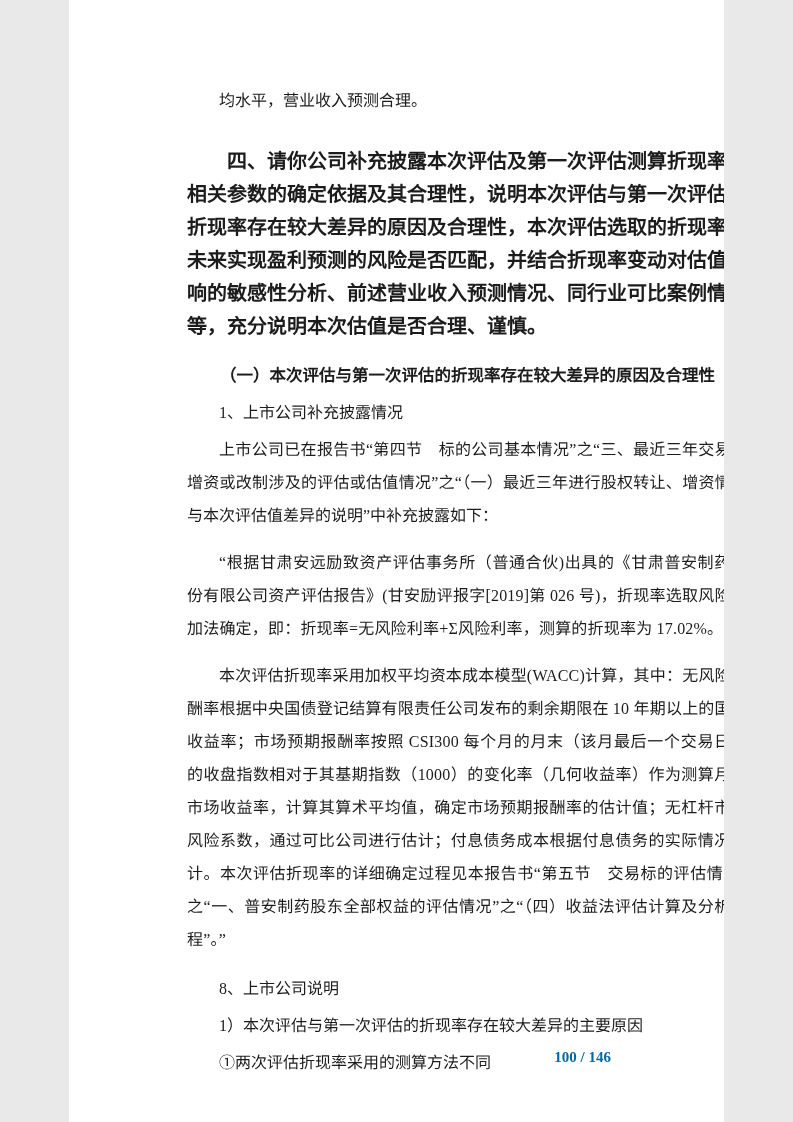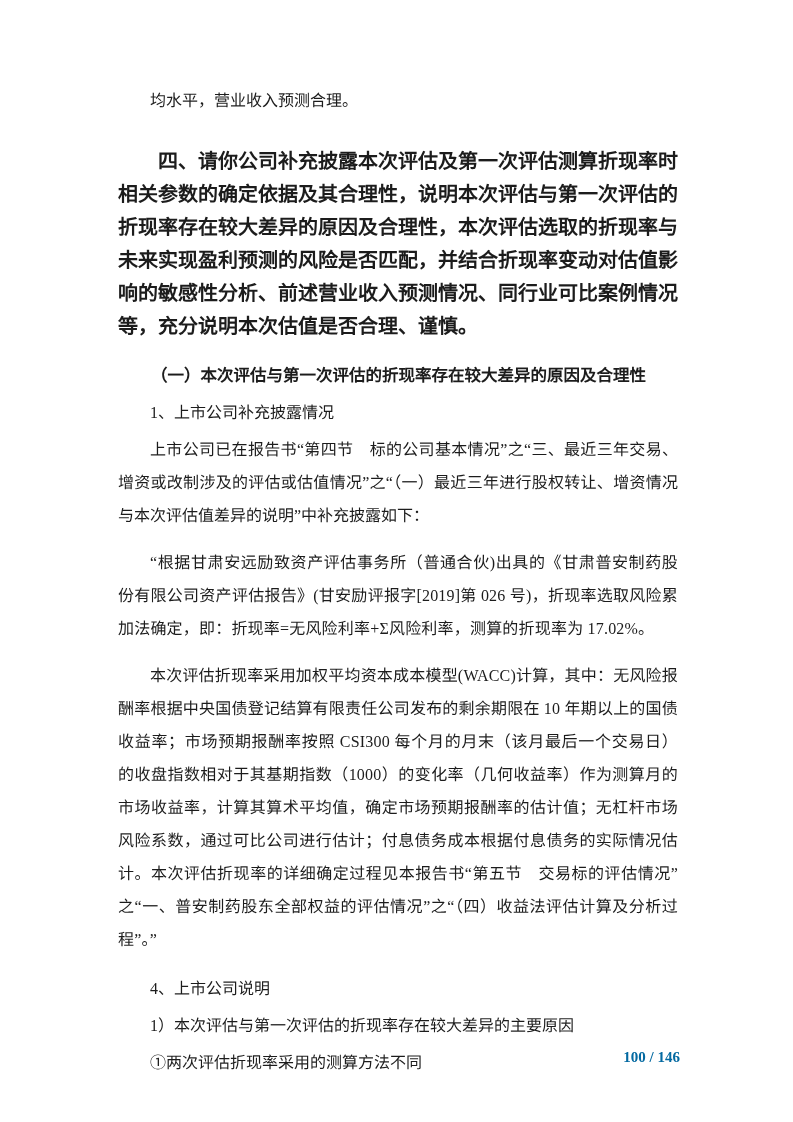--- a/index.html
+++ b/index.html
@@ -1,18 +1,18 @@
 <!DOCTYPE html>
 <html lang="zh-CN"><head>
 <meta charset="utf-8">
 <style>
   html,body{margin:0;padding:0;background:#e9e9e9;}
   .page{
     position:relative;
-    width:793px;height:1122px;
+    width:655px;height:1122px;
     margin:0 auto;
     background:#ffffff;
     color:#1c1c1c;
     font-family:"Liberation Serif","DejaVu Serif",serif;
     overflow:hidden;
     box-sizing:border-box;
   }
   .content{
     position:absolute;
     left:118px;
@@ -74,21 +74,21 @@
     <p class="para heading">（一）本次评估与第一次评估的折现率存在较大差异的原因及合理性</p>
 
     <p class="para sub">1、上市公司补充披露情况</p>
 
     <p class="para sub">上市公司已在报告书“第四节　标的公司基本情况”之“三、最近三年交易、增资或改制涉及的评估或估值情况”之“（一）最近三年进行股权转让、增资情况与本次评估值差异的说明”中补充披露如下：</p>
 
     <p class="para quote">“根据甘肃安远励致资产评估事务所（普通合伙)出具的《甘肃普安制药股份有限公司资产评估报告》(甘安励评报字[2019]第 026 号)，折现率选取风险累加法确定，即：折现率=无风险利率+Σ风险利率，测算的折现率为 17.02%。</p>
 
     <p class="para quote">本次评估折现率采用加权平均资本成本模型(WACC)计算，其中：无风险报酬率根据中央国债登记结算有限责任公司发布的剩余期限在 10 年期以上的国债收益率；市场预期报酬率按照 CSI300 每个月的月末（该月最后一个交易日）的收盘指数相对于其基期指数（1000）的变化率（几何收益率）作为测算月的市场收益率，计算其算术平均值，确定市场预期报酬率的估计值；无杠杆市场风险系数，通过可比公司进行估计；付息债务成本根据付息债务的实际情况估计。本次评估折现率的详细确定过程见本报告书“第五节　交易标的评估情况”之“一、普安制药股东全部权益的评估情况”之“（四）收益法评估计算及分析过程”。”</p>
 
-    <p class="para sub-first">4、上市公司说明</p>
+    <p class="para sub-first">8、上市公司说明</p>
 
 
     <p class="para sub">1）本次评估与第一次评估的折现率存在较大差异的主要原因</p>
 
     <p class="para sub">①两次评估折现率采用的测算方法不同</p>
 
   </div>
 
   <div class="page-number">100 / 146</div>
 </div>

